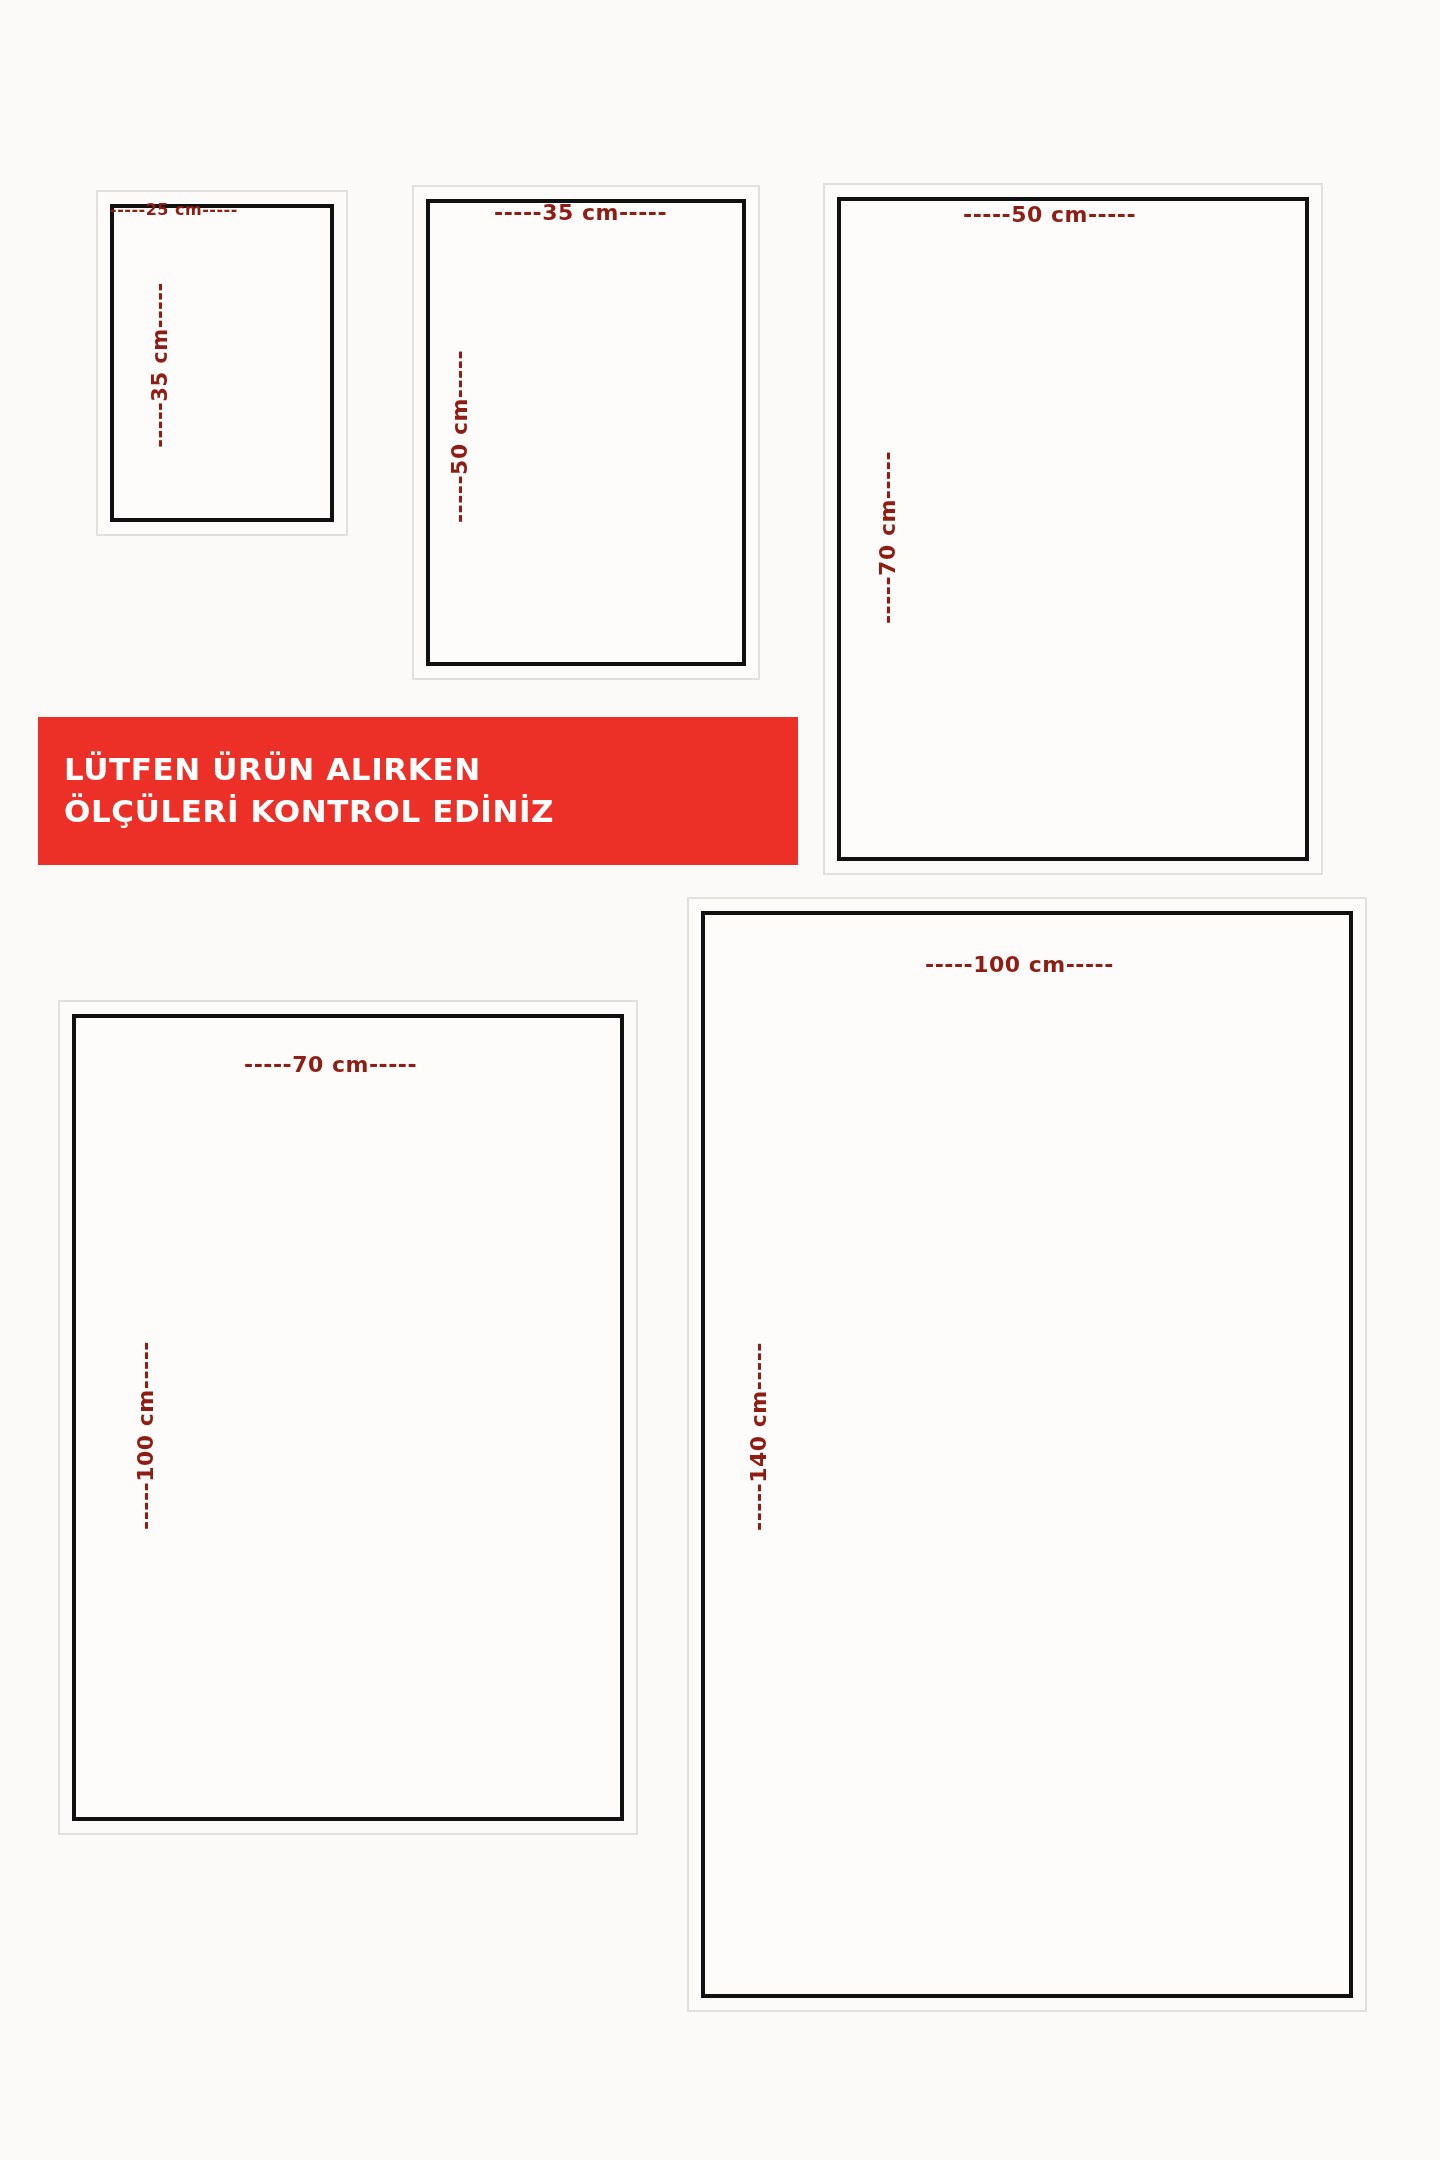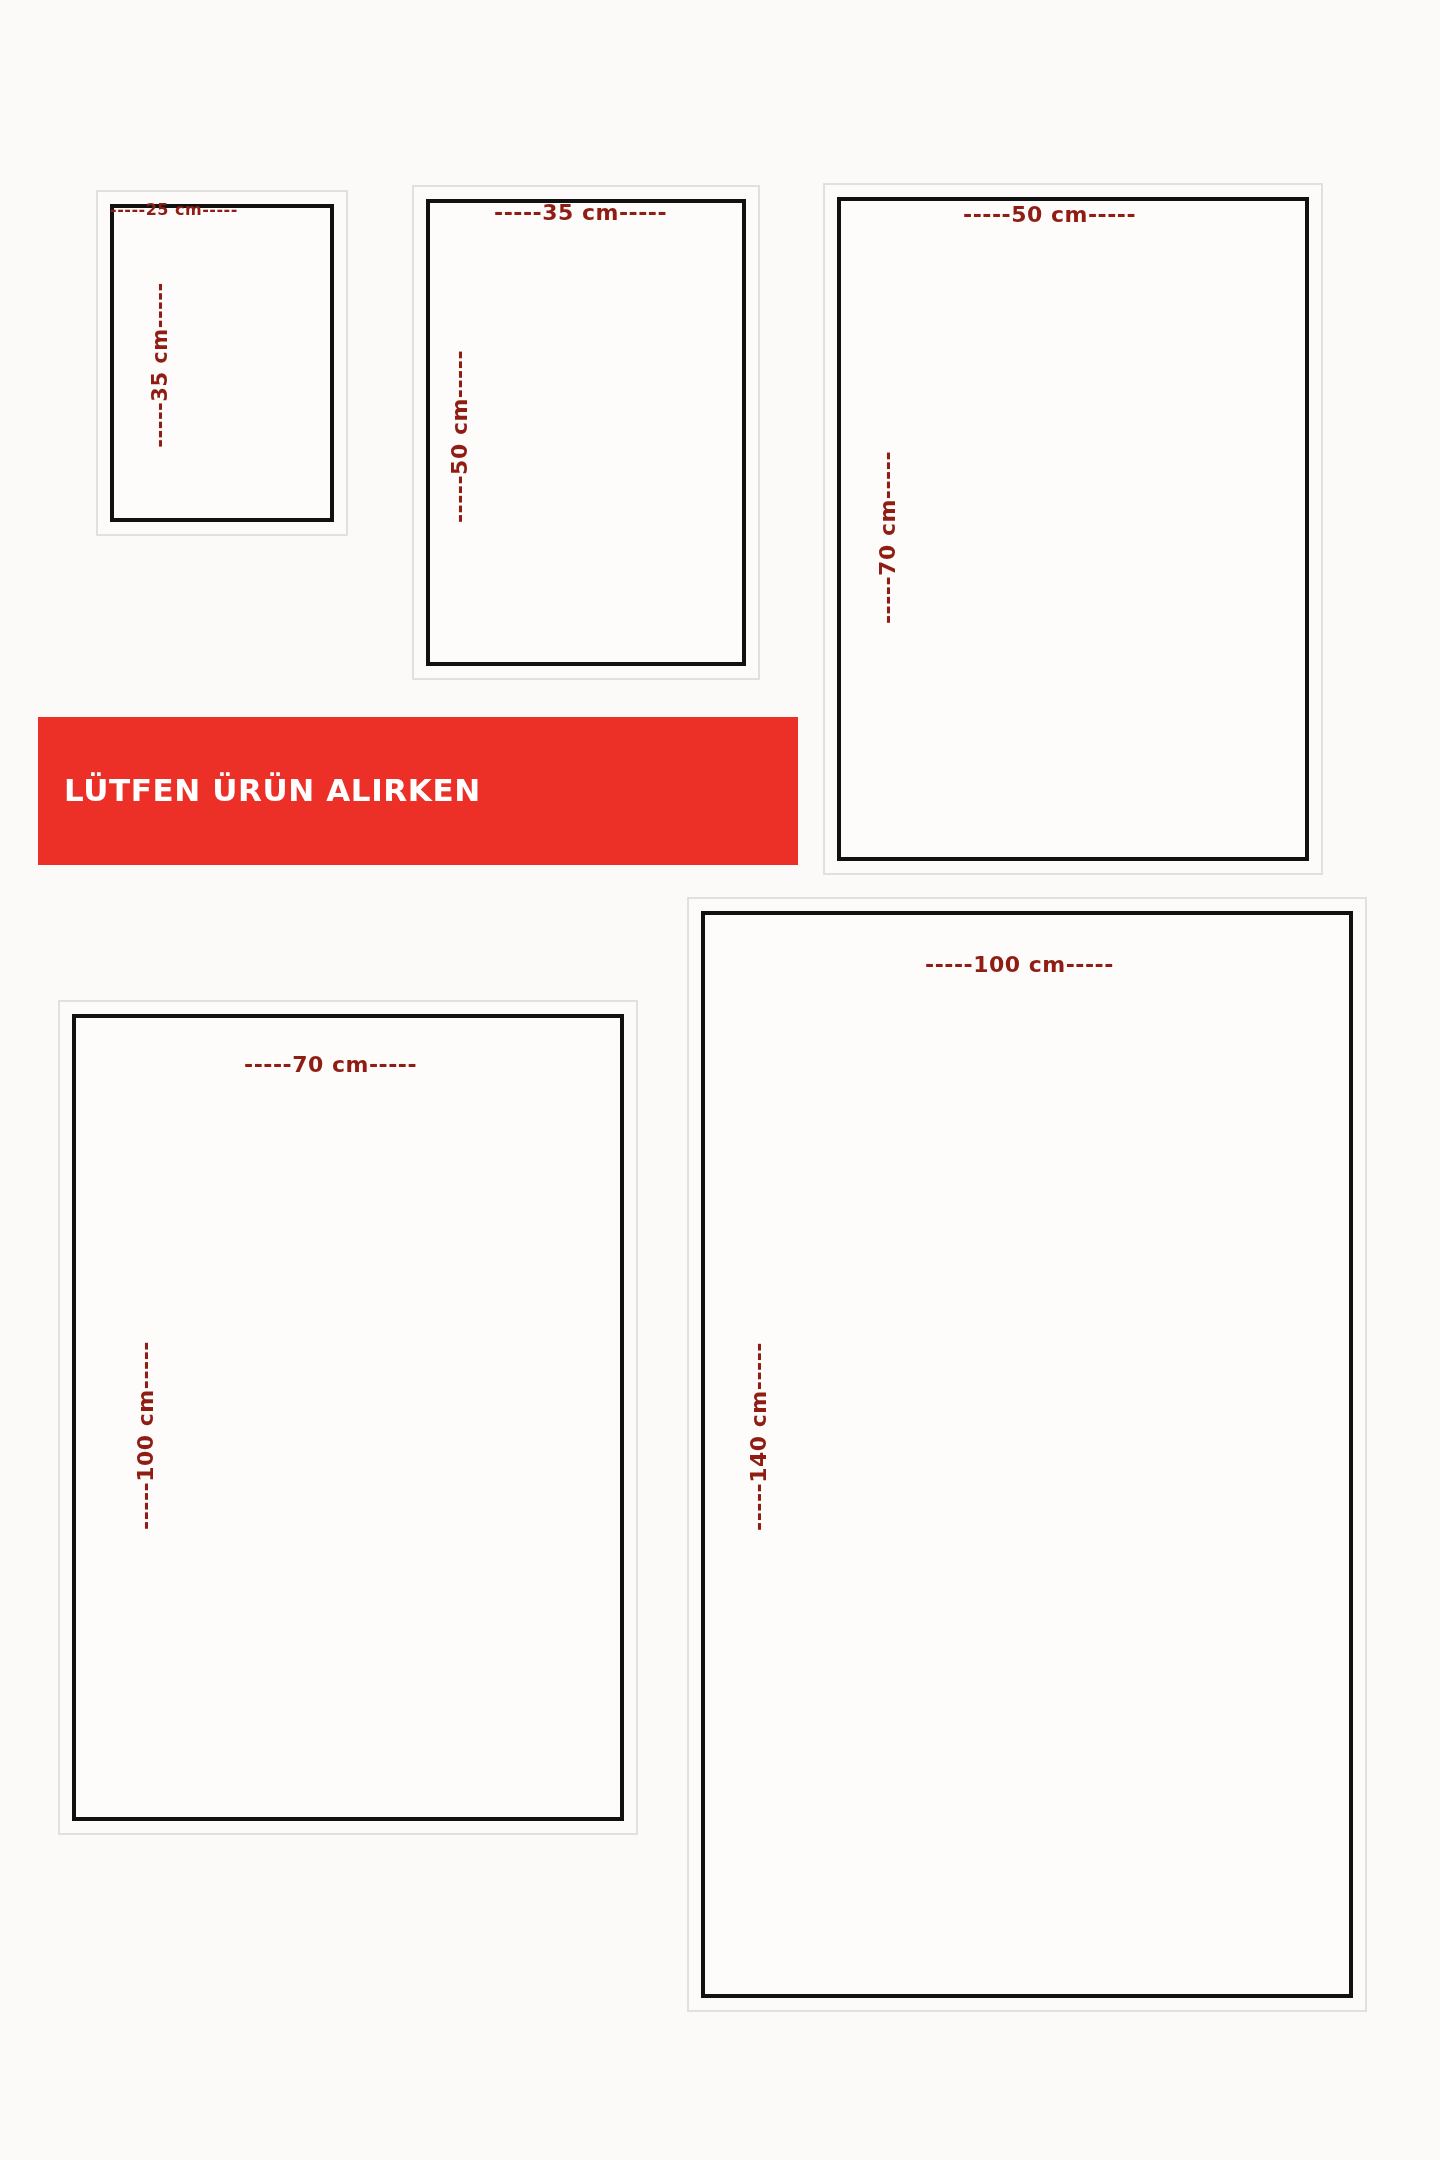--- a/index.html
+++ b/index.html
@@ -91,20 +91,21 @@
   <div class="dim dim-v" style="left:349px; top:424px; width:220px; text-align:center; font-size:22px;">-----50 cm-----</div>
 
   <div class="frame" style="left:823px; top:183px; width:500px; height:692px;">
     <div class="frame-inner"></div>
   </div>
   <div class="dim dim-h" style="left:963px; top:202px; font-size:22px;">-----50 cm-----</div>
   <div class="dim dim-v" style="left:762px; top:525px; width:250px; text-align:center; font-size:22px;">-----70 cm-----</div>
 
   <div id="notice" style="left:38px; top:717px; width:760px; height:148px;">
     <div class="line">LÜTFEN ÜRÜN ALIRKEN</div>
+    <div class="line">ÖLÇÜLERİ KONTROL EDİNİZ</div>
   </div>
 
   <div class="frame" style="left:58px; top:1000px; width:580px; height:835px;">
     <div class="frame-inner"></div>
   </div>
   <div class="dim dim-h" style="left:244px; top:1052px; font-size:22px;">-----70 cm-----</div>
   <div class="dim dim-v" style="left:-5px; top:1423px; width:300px; text-align:center; font-size:22px;">-----100 cm-----</div>
 
   <div class="frame" style="left:687px; top:897px; width:680px; height:1115px;">
     <div class="frame-inner"></div>

